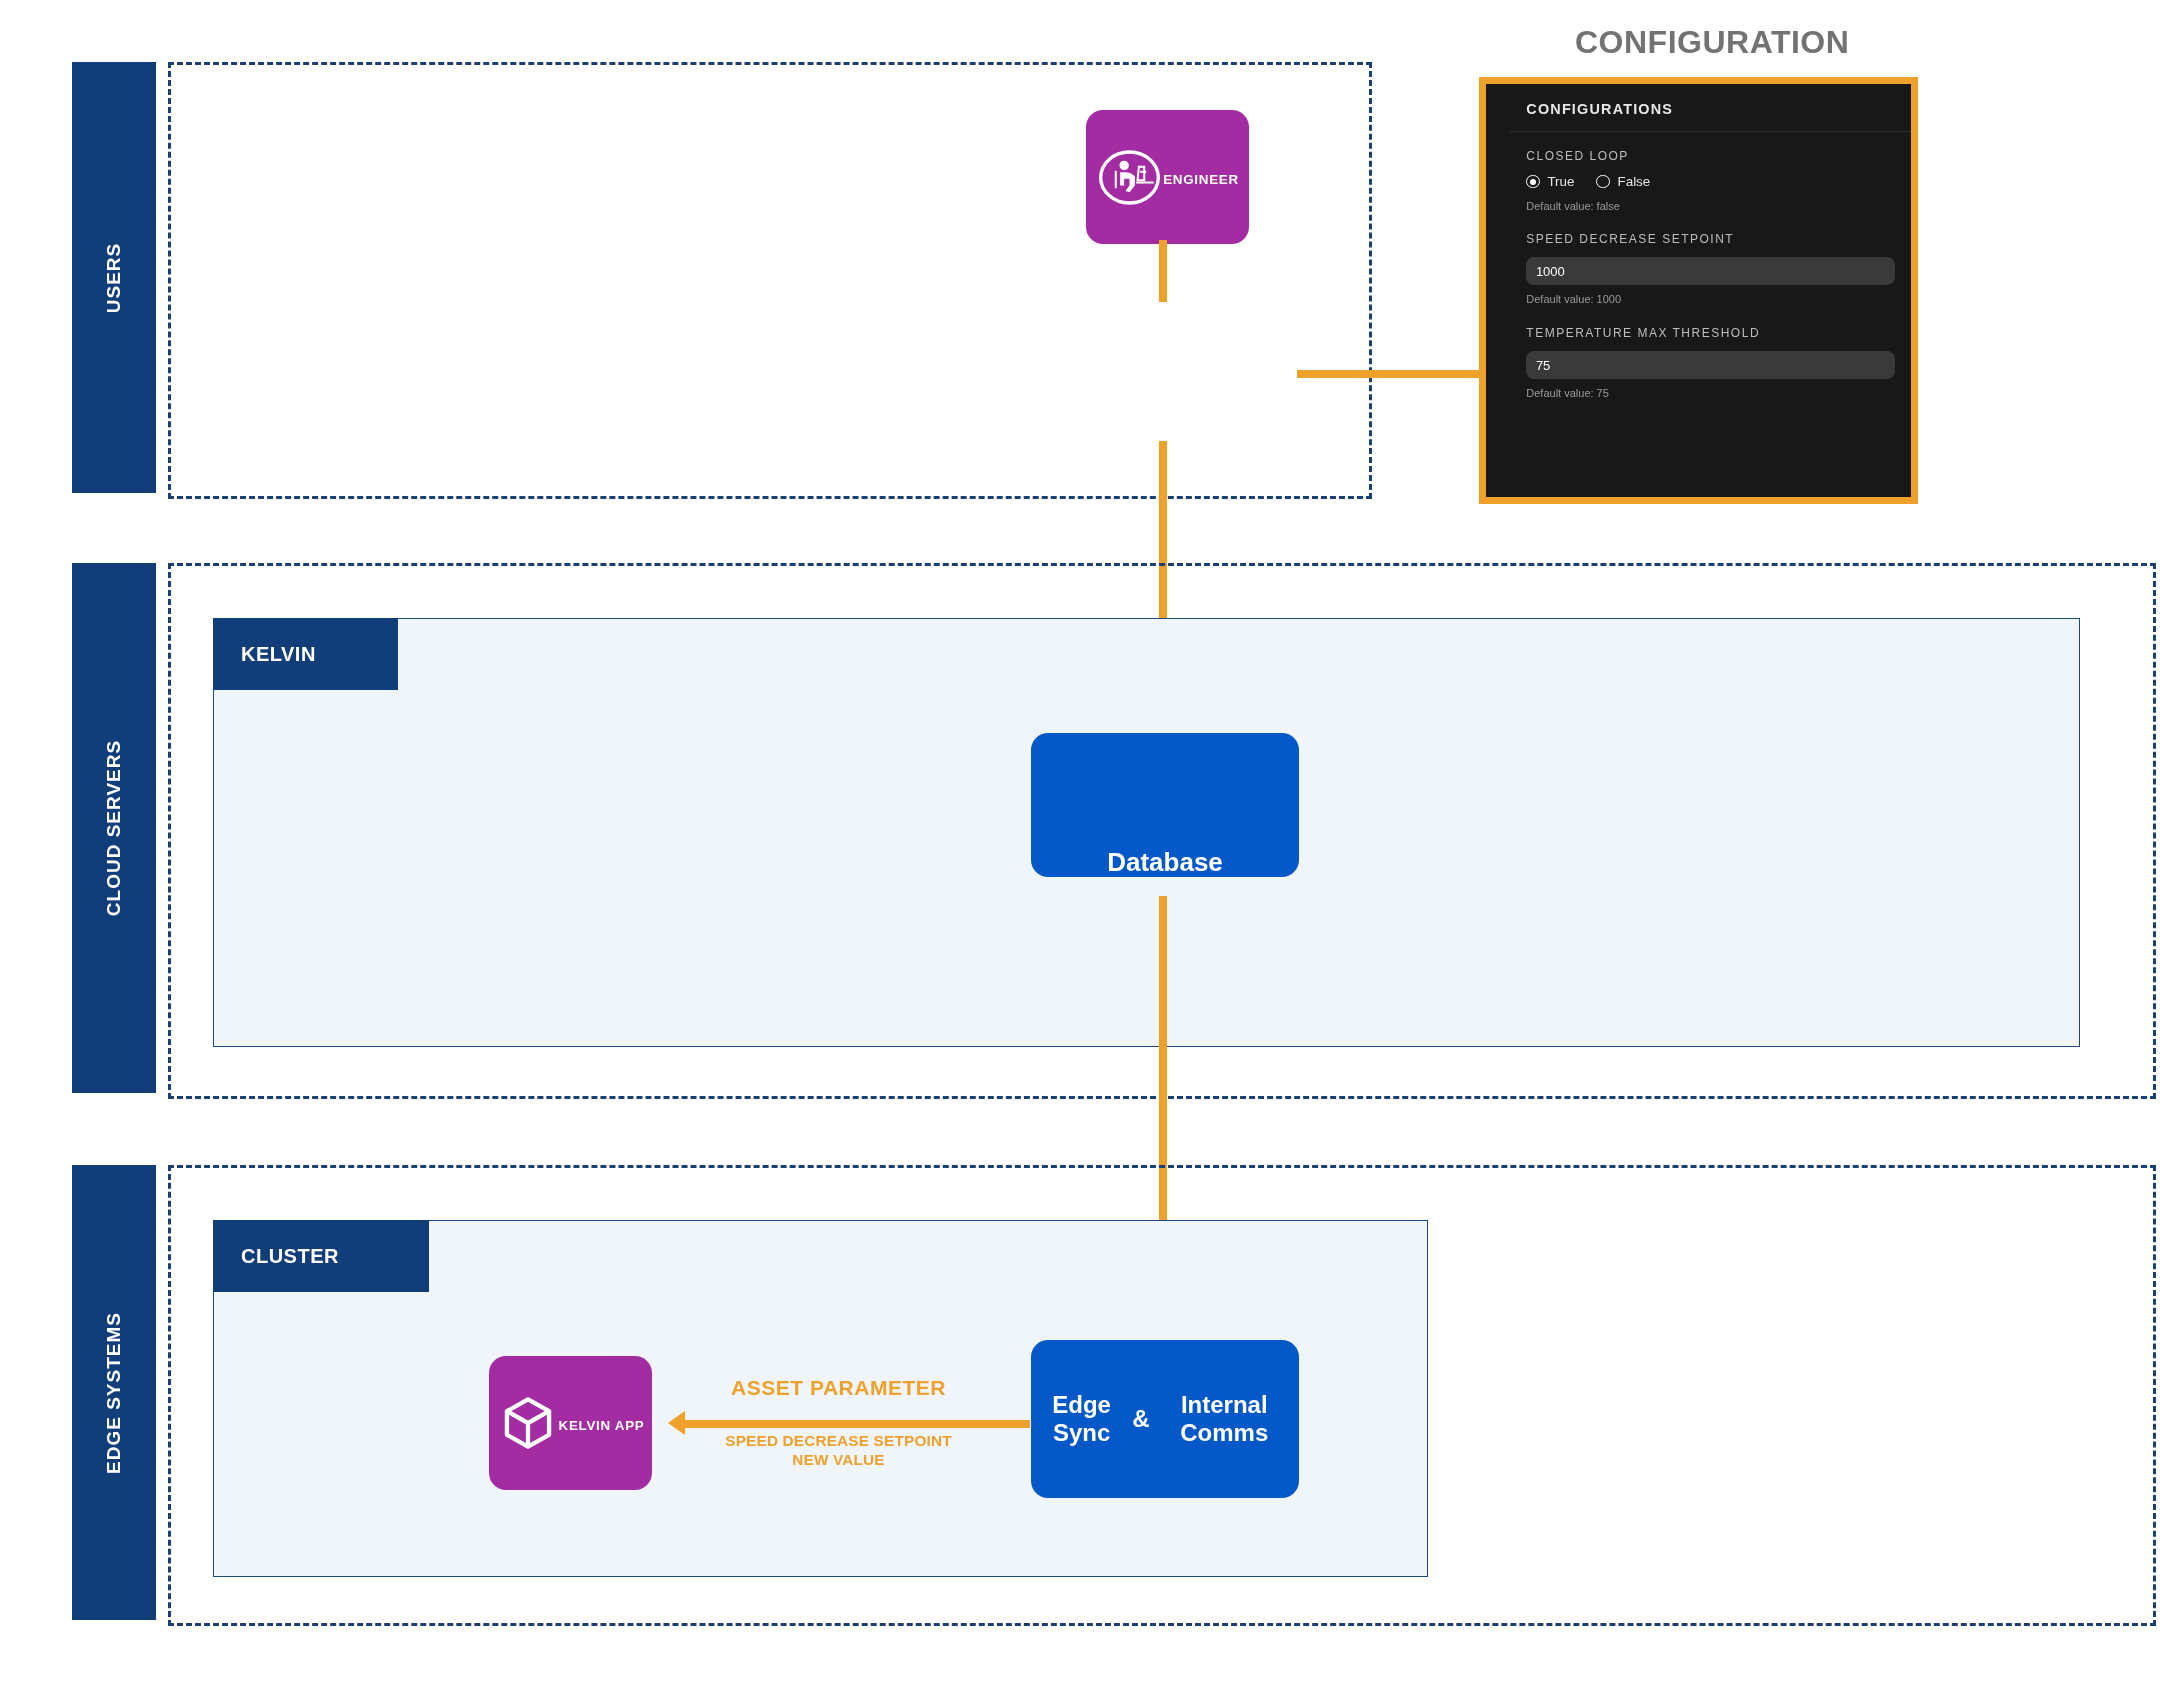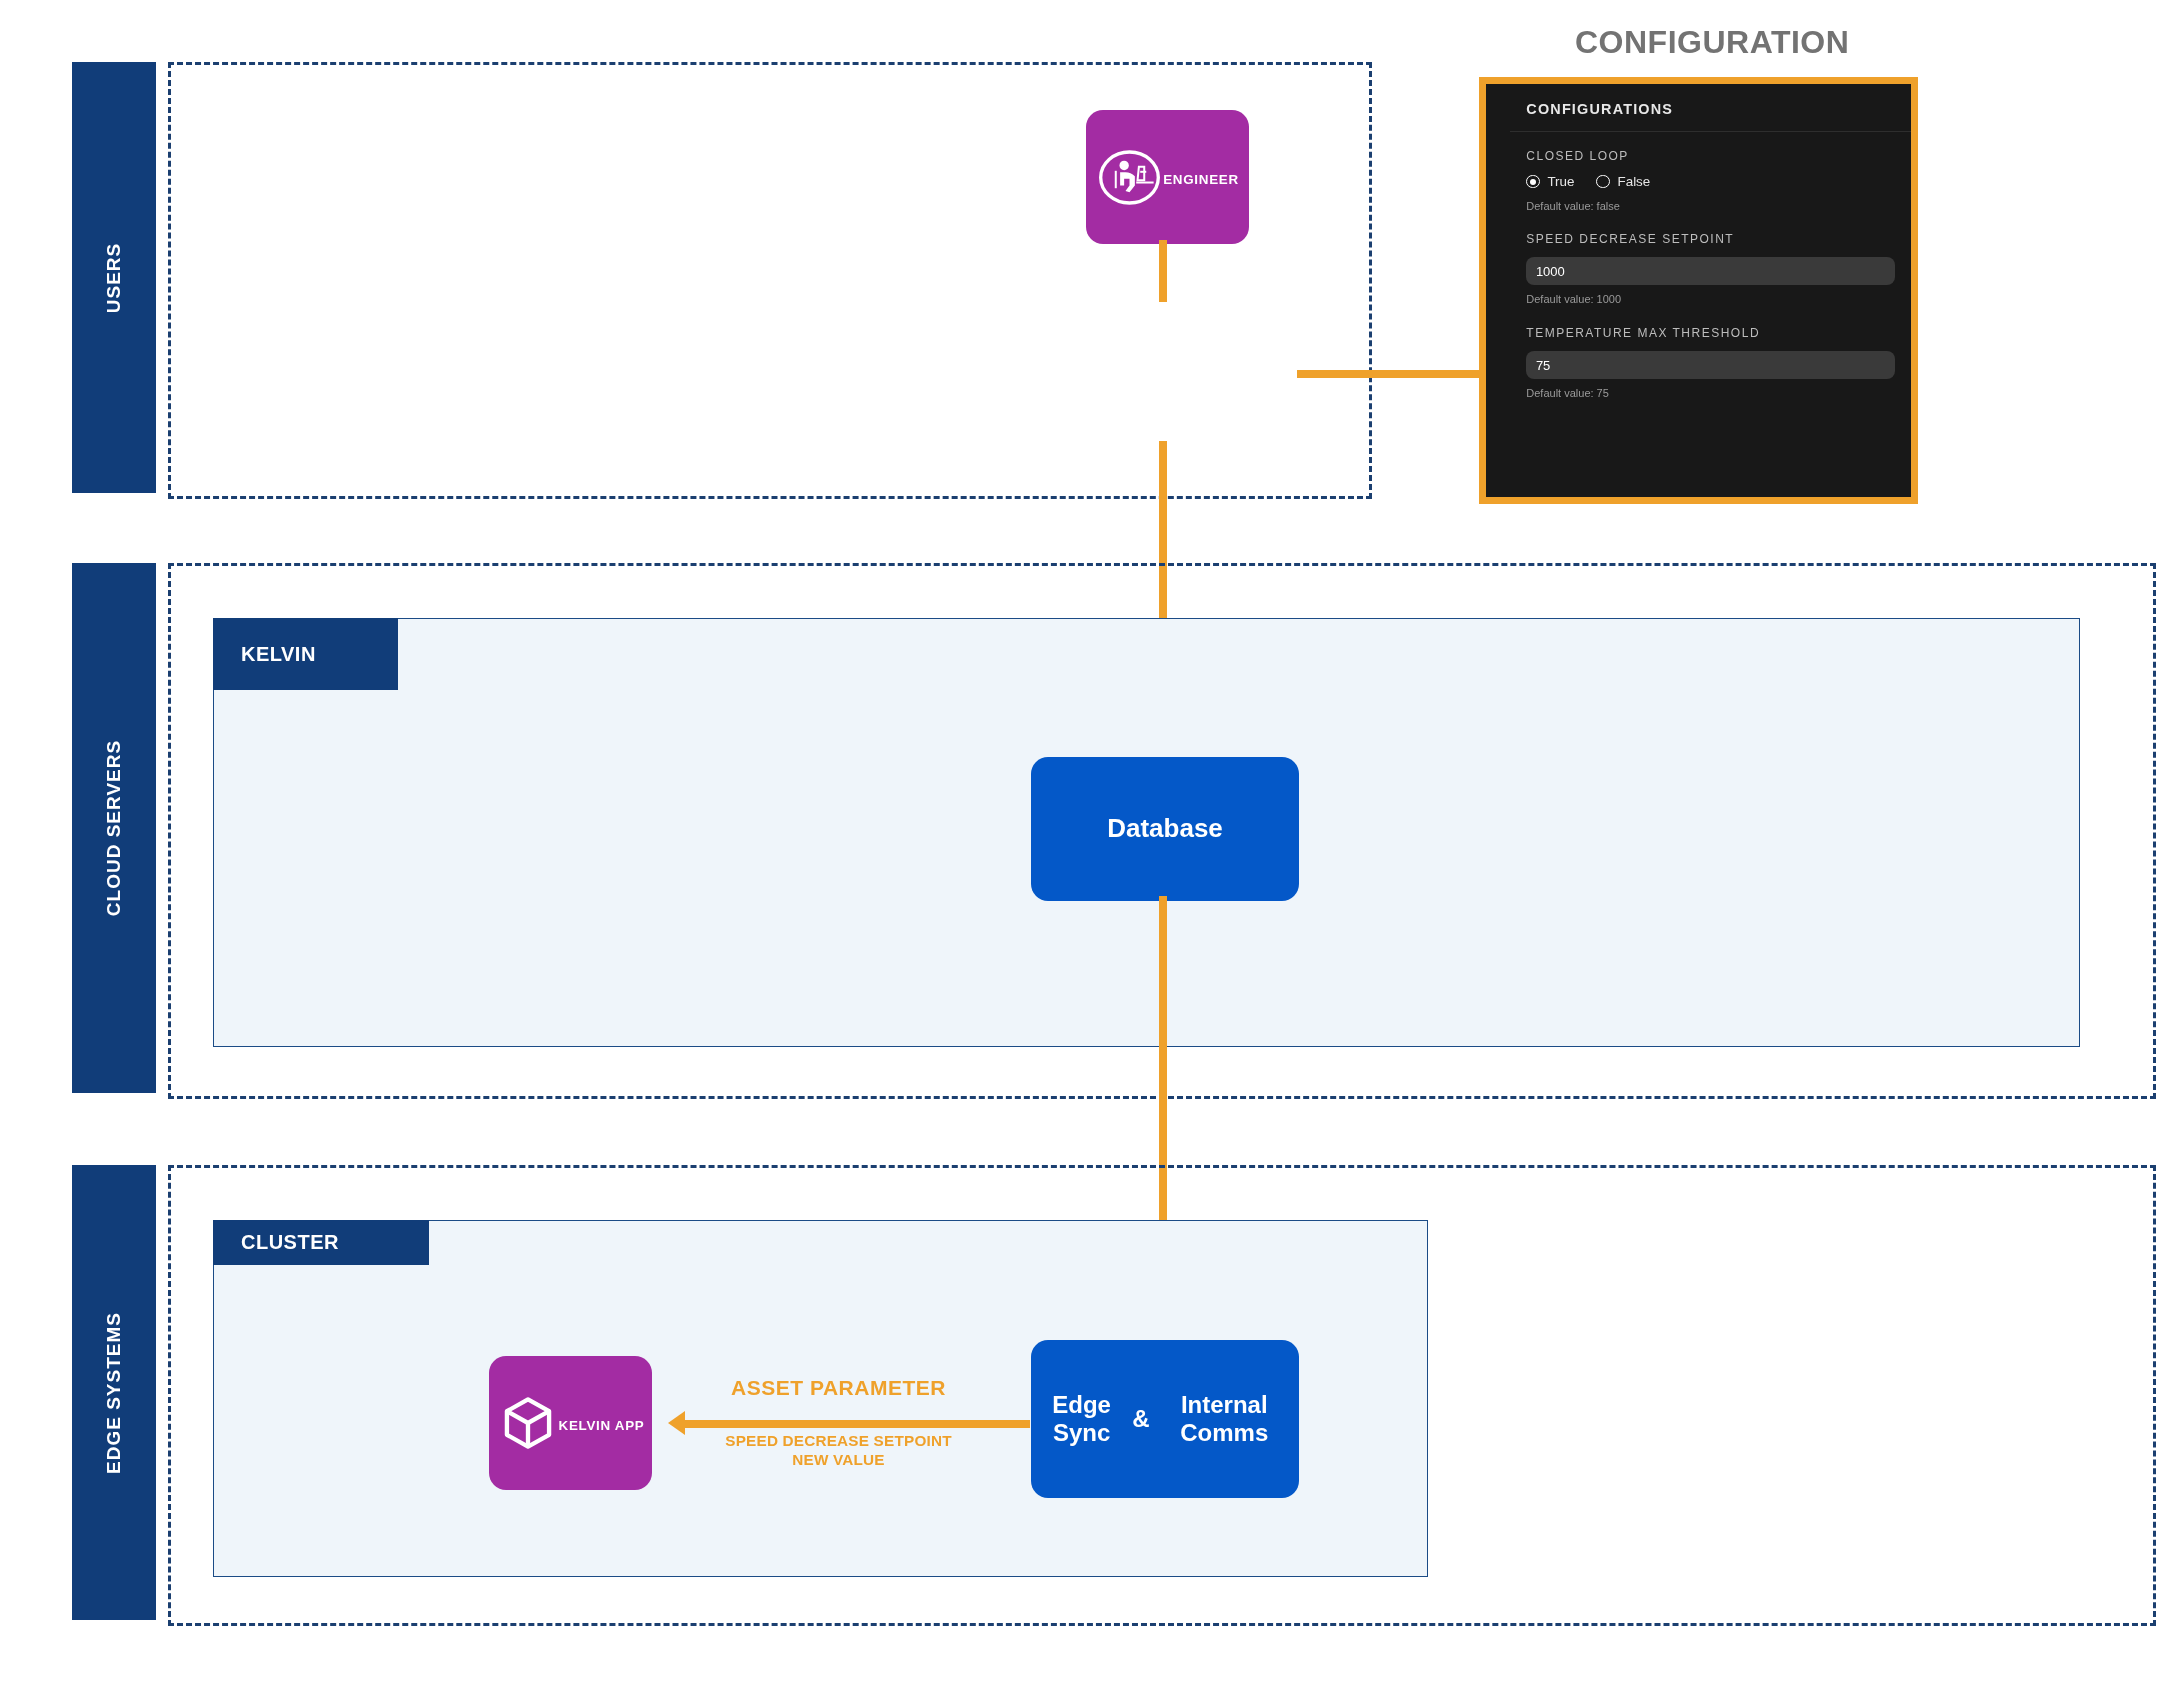--- a/index.html
+++ b/index.html
@@ -132,34 +132,34 @@
   <div class="lane-region" style="left:168px;top:563px;width:1982px;height:530px;"></div>
   <div class="lane-bar" style="left:72px;top:563px;width:84px;height:530px;">
     <span>CLOUD SERVERS</span>
   </div>
 
   <div class="group-box" style="left:213px;top:618px;width:1865px;height:427px;"></div>
   <div class="group-tab" style="left:213px;top:618px;width:185px;height:72px;">
     <span>KELVIN</span>
   </div>
 
-  <div class="node blue" style="left:1031px;top:757px;width:268px;height:144px;">
+  <div class="node blue" style="left:1031px;top:733px;width:268px;height:144px;align-items:flex-end;">
     <div class="l1">Database</div>
   </div>
 
   <div class="line-v" style="left:1159px;top:896px;height:434px;"></div>
   <div class="arrow-down" style="left:1151px;top:1323px;"></div>
 
   <div class="lane-region" style="left:168px;top:1165px;width:1982px;height:455px;"></div>
   <div class="lane-bar" style="left:72px;top:1165px;width:84px;height:455px;">
     <span>EDGE SYSTEMS</span>
   </div>
 
   <div class="group-box" style="left:213px;top:1220px;width:1213px;height:355px;"></div>
-  <div class="group-tab" style="left:213px;top:1220px;width:216px;height:45px;">
+  <div class="group-tab" style="left:213px;top:1220px;width:216px;height:72px;">
     <span>CLUSTER</span>
   </div>
 
   <div class="node purple" style="left:489px;top:1356px;width:163px;height:134px;">
     <span style="display:block;width:62px;height:62px;">
       <svg viewBox="0 0 100 100" width="62" height="62">
         <path d="M50 12 L84 31 L84 69 L50 88 L16 69 L16 31 Z" fill="none" stroke="#ffffff" stroke-width="7" stroke-linejoin="round"></path>
         <path d="M16 31 L50 50 L84 31" fill="none" stroke="#ffffff" stroke-width="7" stroke-linejoin="round"></path>
         <path d="M50 50 L50 88" fill="none" stroke="#ffffff" stroke-width="7"></path>
       </svg>

